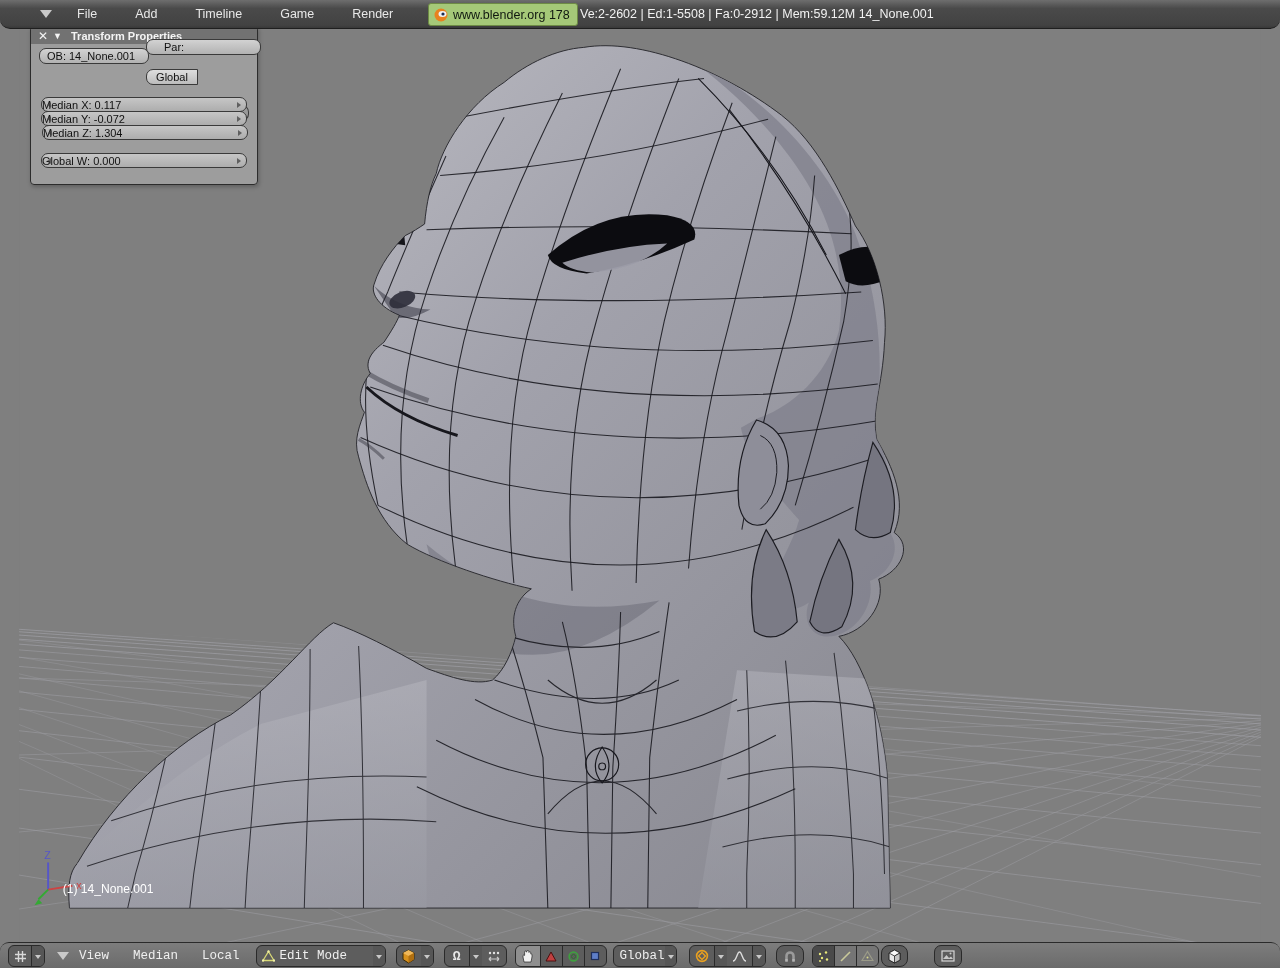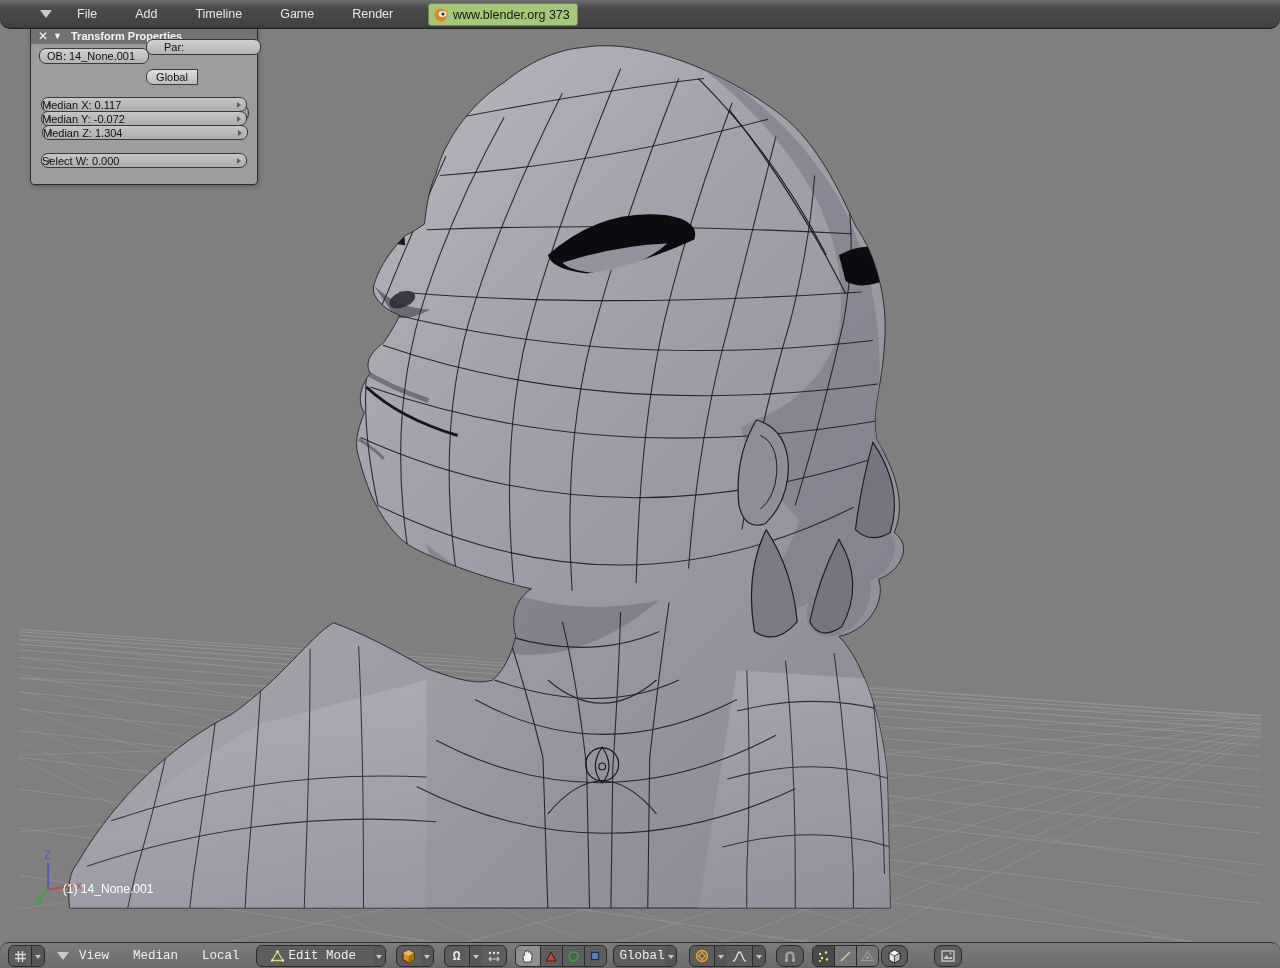--- a/index.html
+++ b/index.html
@@ -221,22 +221,23 @@
   <span class="menu-item">Timeline</span>
   <span class="menu-item">Game</span>
   <span class="menu-item">Render</span>
   <span class="menu-item">Help</span>
   <span id="badge">
     <svg width="16" height="16" viewBox="0 0 16 16">
       <circle cx="8" cy="8" r="6.5" fill="#e8821e"></circle>
       <ellipse cx="9.5" cy="7" rx="4" ry="3" fill="#eef2f6"></ellipse>
       <circle cx="10" cy="7" r="1.6" fill="#1b2a50"></circle>
     </svg>
-    <span>www.blender.org 373</span>
-  </span>
+    <span>www.blender.org 178</span>
+  </span>
+  <span id="stats">Ve:2-2602 | Ed:1-5508 | Fa:0-2912 | Mem:59.12M 14_None.001</span>
 </div>
 
 <div id="panel" class="abs">
   <div id="panel-header">
     <span id="panel-close">✕</span>
     <span id="panel-collapse">▼</span>
     <span>Transform Properties</span>
   </div>
   <div class="bfield" style="left:8px;top:21px;width:101px;padding-left:7px">OB: 14_None.001</div>
   <div class="bfield" style="left:115px;top:12px;width:96px;padding-left:17px">Par:</div>
@@ -252,21 +253,21 @@
       <span>Median Y: -0.072</span>
       <i class="sl-arrow sl-r"></i>
   </div>
   <div class="bslider" style="left:11px;top:98px;width:204px">
     <i class="sl-arrow sl-l"></i>
       <span>Median Z: 1.304</span>
       <i class="sl-arrow sl-r"></i>
   </div>
   <div class="bslider" style="left:10px;top:126px;width:204px">
     <i class="sl-arrow sl-l"></i>
-      <span>Select W: 0.000</span>
+      <span>Global W: 0.000</span>
       <i class="sl-arrow sl-r"></i>
   </div>
 </div>
 
 <div id="botbar" class="abs">
   <span class="bb-group" style="margin-left:8px">
     <span class="bb-cell" style="width:22px">
       <svg width="13" height="13" viewBox="0 0 13 13">
         <g stroke="#d8d8d8" stroke-width="1.4">
             <line x1="1" y1="4.5" x2="12" y2="4.5"></line>
@@ -279,21 +280,21 @@
     <span class="spin">
         <i class="up"></i>
         <i class="dn"></i>
       </span>
   </span>
   <span class="tri-outline" style="margin-left:12px"></span>
   <span class="bb-menu" style="margin-left:10px">View</span>
   <span class="bb-menu">Median</span>
   <span class="bb-menu">Local</span>
   <span class="bb-group" style="width:128px;margin-left:4px">
-    <span class="bb-cell" style="flex:1;justify-content:flex-start;padding-left:14px;gap:5px;border-right:none">
+    <span class="bb-cell" style="flex:1;justify-content:flex-start;padding-left:5px;gap:5px;border-right:none">
       <svg width="13" height="12" viewBox="0 0 13 12">
         <polygon points="6.5,1.5 12,10.5 1,10.5" fill="none" stroke="#d8d875" stroke-width="1.3"></polygon>
         <circle cx="6.5" cy="1.5" r="1.2" fill="#efefa8"></circle>
           <circle cx="12" cy="10.5" r="1.2" fill="#efefa8"></circle>
           <circle cx="1" cy="10.5" r="1.2" fill="#efefa8"></circle>
       </svg>
       <span>Edit Mode</span>
     </span>
     <span class="spin">
         <i class="up"></i>

